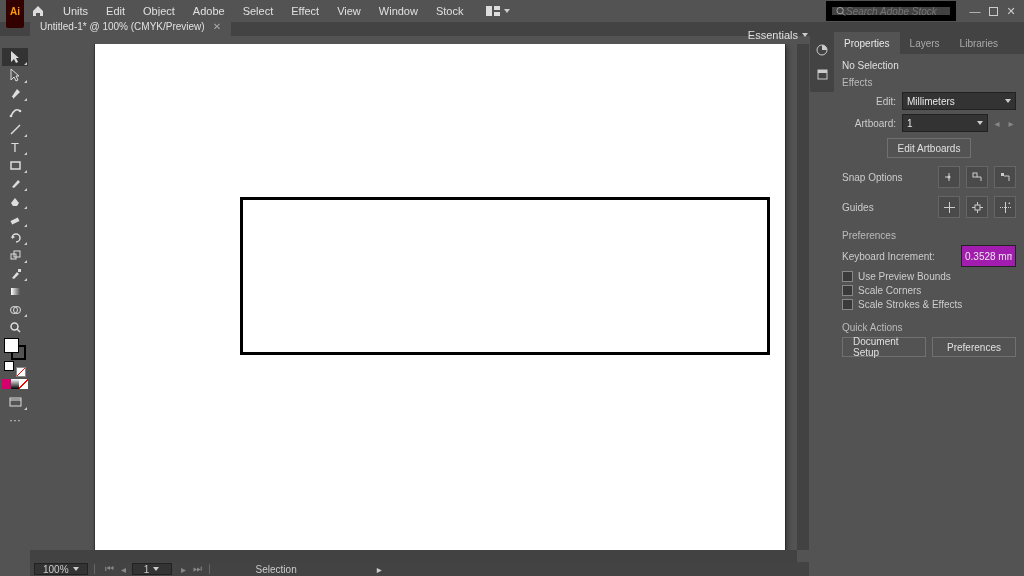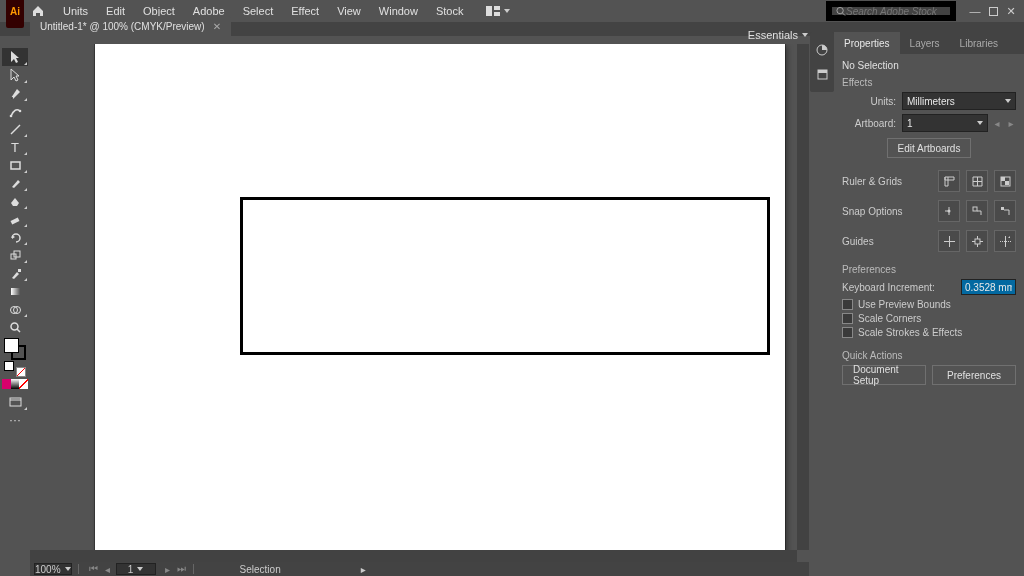--- a/index.html
+++ b/index.html
@@ -44,26 +44,26 @@
 .sect-title { color:#bbb; margin:6px 0 4px; font-size:10px;}
 .row { display:flex; align-items:center; margin:4px 0; }
 .row label { flex:0 0 60px; text-align:right; padding-right:6px; color:#ccc;}
 .sel-box { flex:1; height:18px; background:#333; border:1px solid #222; display:flex; align-items:center; justify-content:space-between; padding:0 4px; cursor:pointer; color:#e8e8e8;}
 .btn { height:20px; background:#535353; border:1px solid #707070; display:flex; align-items:center; justify-content:center; padding:0 10px; cursor:pointer; color:#e0e0e0; font-size:10px;}
 .icon-row { display:flex; gap:6px; margin-left:auto;}
 .icon-btn { width:22px; height:22px; border:1px solid #666; background:#4a4a4a; display:flex; align-items:center; justify-content:center; cursor:pointer; color:#ccc;}
 .chk { display:flex; align-items:center; margin:3px 0; cursor:pointer;}
 .chk-box { width:11px; height:11px; border:1px solid #888; margin-right:5px; background:#3a3a3a;}
 .chk-label { color:#ccc; }
-.inpt { width:55px; height:16px; background:#0369a1; border:1px solid #222; color:#e8e8e8; padding:4px 3px; font-size:10px; text-align:center;}
+.inpt { width:55px; height:16px; background:#a21caf; border:1px solid #222; color:#e8e8e8; padding:10px 3px; font-size:10px; text-align:center;}
 .arrow-dn::after { content:""; display:inline-block; border-left:3px solid transparent; border-right:3px solid transparent; border-top:4px solid #ccc; margin-left:4px;}
 .small-nav { width:10px; text-align:center; color:#888; cursor:pointer; margin-left:4px;}
 .statusbar { position:absolute; left:30px; right:215px; bottom:0; height:14px; background:#434343; display:flex; align-items:center; font-size:10px; color:#ccc; padding:0 4px;}
 .statusbar .sep { width:1px; height:10px; background:#666; margin:0 6px;}
-.sb-sel{height:12px;background:#333;border:1px solid #222;padding:0 0;display:flex;align-items:center;cursor:pointer;}
+.sb-sel{height:12px;background:#333;border:1px solid #222;padding:0 8px;display:flex;align-items:center;cursor:pointer;}
 svg{display:block;}
 .triangle-br{position:absolute;right:1px;bottom:1px;width:0;height:0;border-left:3px solid transparent;border-bottom:3px solid #ccc;}
 </style>
 </head>
 <body>
 
 <div class="menubar">
   <div class="ai-logo">Ai</div>
   <div class="home-ic">
       <svg width="14" height="14" viewBox="0 0 14 14">
@@ -275,59 +275,37 @@
   <div class="panel-tabs">
     <div class="ptab active">Properties</div>
     <div class="ptab">Layers</div>
     <div class="ptab">Libraries</div>
   </div>
   <div class="panel-body">
     <div style="margin-bottom:6px;color:#e0e0e0;">No Selection</div>
 
     <div class="sect-title">Effects</div>
     <div class="row">
-      <label>Units:</label>
+      <label>Edit:</label>
       <div class="sel-box arrow-dn">
           <span>Millimeters</span>
         </div>
     </div>
     <div class="row">
       <label>Artboard:</label>
       <div class="sel-box arrow-dn">
           <span>1</span>
         </div>
       <div class="small-nav">◂</div>
       <div class="small-nav">▸</div>
     </div>
     <div class="row" style="justify-content:center;margin-top:6px">
       <div class="btn">Edit Artboards</div>
     </div>
 
-    <div class="row" style="margin-top:12px;align-items:center">
-      <span>Ruler &amp; Grids</span>
-      <div class="icon-row">
-        <div class="icon-btn">
-            <svg width="13" height="13">
-              <path d="M2 2 L11 2 L11 5 L2 5 Z M2 2 L2 11 L5 11 L5 2" fill="none" stroke="#ccc"></path>
-            </svg>
-          </div>
-        <div class="icon-btn">
-            <svg width="13" height="13">
-              <path d="M2 2 H11 M2 6.5 H11 M2 11 H11 M2 2 V11 M6.5 2 V11 M11 2 V11" stroke="#ccc"></path>
-            </svg>
-          </div>
-        <div class="icon-btn">
-            <svg width="13" height="13">
-              <rect x="2" y="2" width="4" height="4" fill="#ccc"></rect>
-              <rect x="6" y="6" width="4" height="4" fill="#ccc"></rect>
-              <rect x="2" y="2" width="9" height="9" fill="none" stroke="#ccc"></rect>
-            </svg>
-          </div>
-      </div>
-    </div>
 
     <div class="row" style="margin-top:8px">
       <span>Snap Options</span>
       <div class="icon-row">
         <div class="icon-btn">
             <svg width="13" height="13">
               <path d="M2 6 L6 6 L6 2 M6 6 L6 10" stroke="#ccc" fill="none"></path>
               <circle cx="6" cy="6" r="1.5" fill="#ccc"></circle>
             </svg>
           </div>

